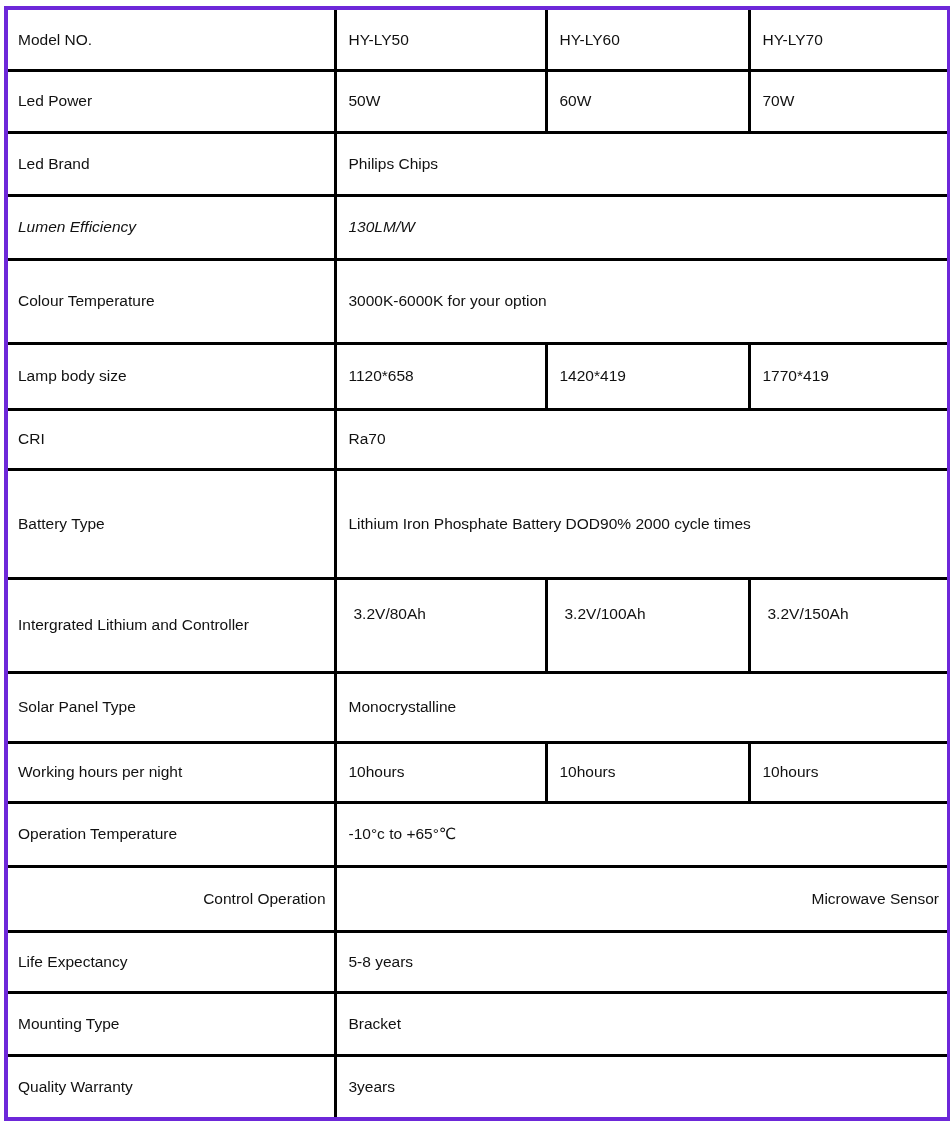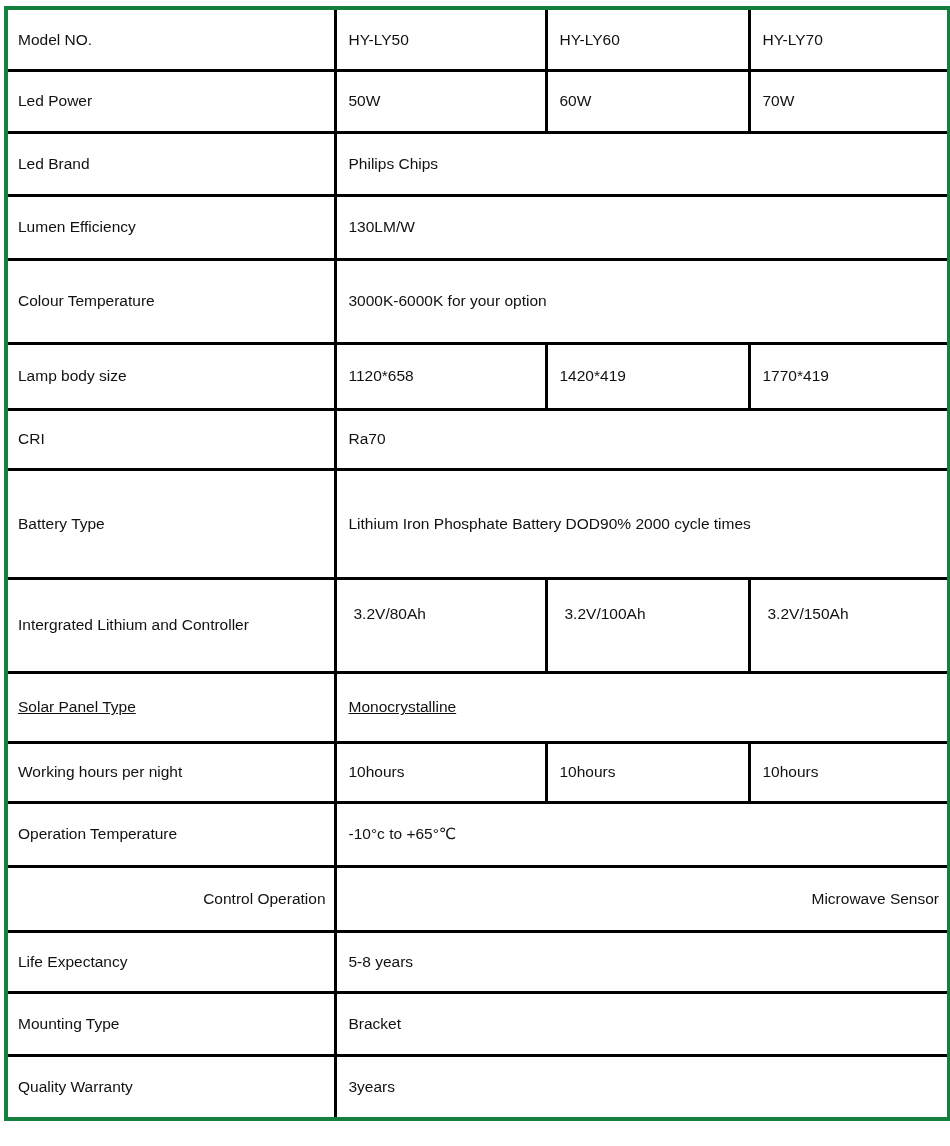--- a/index.html
+++ b/index.html
@@ -13,21 +13,21 @@
     width: 950px;
     height: 1146px;
     background: #ffffff;
     overflow: hidden;
   }
   table.spec-table {
     border-collapse: collapse;
     table-layout: fixed;
     width: 943px;
     margin: 6px 0 0 4px;
-    border: 4px solid #15803d;
+    border: 4px solid #6d28d9;
     background: #ffffff;
   }
   table.spec-table td {
     border: 3px solid #000000;
     font-size: 15.5px;
     line-height: 1.25;
     vertical-align: middle;
     padding: 2px 8px 2px 10px;
     overflow: hidden;
     word-wrap: break-word;
@@ -63,21 +63,21 @@
         <tr style="height: 62px;">
           <td class="label-cell">Led Power</td>
           <td class="value-cell">50W</td>
           <td class="value-cell">60W</td>
           <td class="value-cell">70W</td>
         </tr>
         <tr style="height: 63px; margin-top: 28px;">
           <td class="label-cell">Led Brand</td>
           <td class="value-cell" colspan="3">Philips Chips</td>
         </tr>
-        <tr style="height: 64px;">
+        <tr style="height: 64px; font-style: italic;">
           <td class="label-cell">Lumen Efficiency</td>
           <td class="value-cell" colspan="3">130LM/W</td>
         </tr>
         <tr style="height: 84px;">
           <td class="label-cell">Colour Temperature</td>
           <td class="value-cell" colspan="3">3000K-6000K for your option</td>
         </tr>
         <tr style="height: 66px;">
           <td class="label-cell">Lamp body size</td>
           <td class="value-cell">1120*658</td>
@@ -91,21 +91,21 @@
         <tr style="height: 109px;">
           <td class="label-cell">Battery Type</td>
           <td class="value-cell" colspan="3">Lithium Iron Phosphate Battery DOD90% 2000 cycle times</td>
         </tr>
         <tr style="height: 94px;">
           <td class="label-cell">Intergrated Lithium and Controller</td>
           <td class="value-cell v-top">3.2V/80Ah</td>
           <td class="value-cell v-top">3.2V/100Ah</td>
           <td class="value-cell v-top">3.2V/150Ah</td>
         </tr>
-        <tr style="height: 70px; text-decoration: underline;">
+        <tr style="height: 70px;">
           <td class="label-cell">Solar Panel Type</td>
           <td class="value-cell" colspan="3">Monocrystalline</td>
         </tr>
         <tr style="height: 60px;">
           <td class="label-cell">Working hours per night</td>
           <td class="value-cell">10hours</td>
           <td class="value-cell">10hours</td>
           <td class="value-cell">10hours</td>
         </tr>
         <tr style="height: 64px;">

